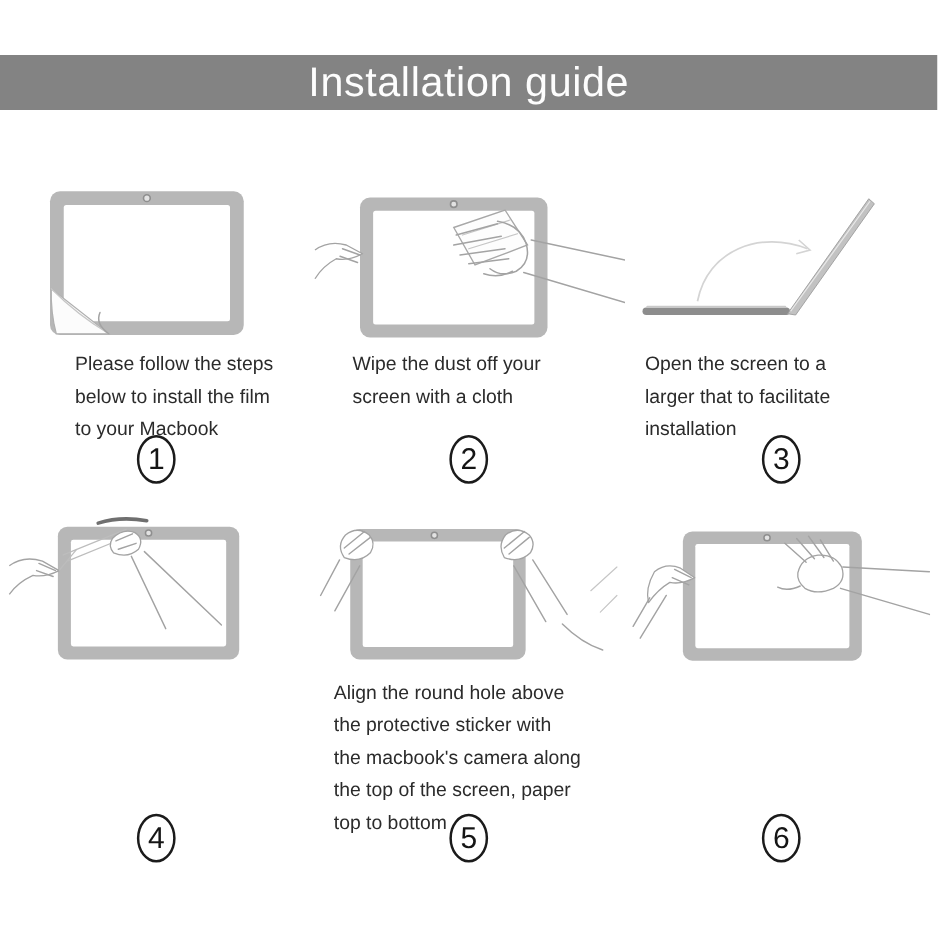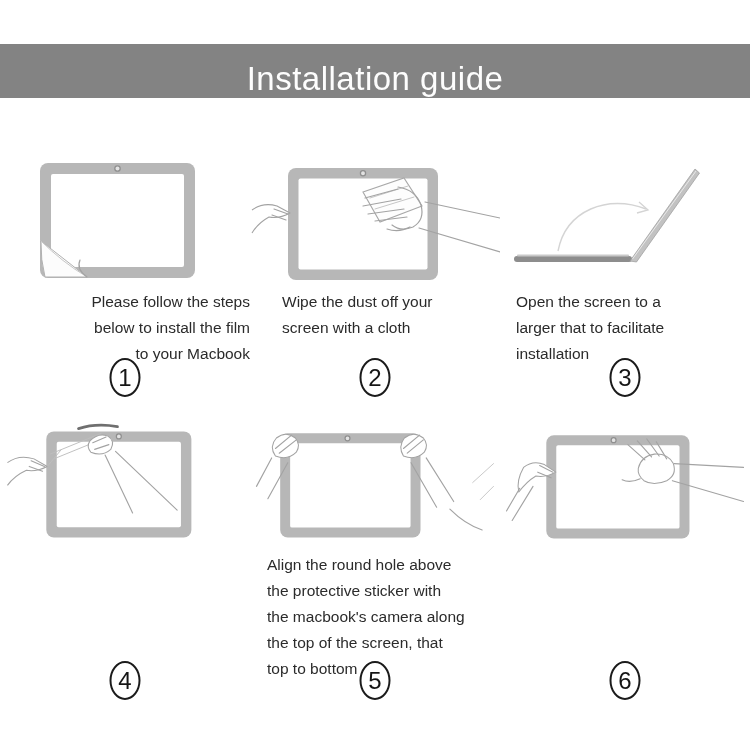--- a/index.html
+++ b/index.html
@@ -1,38 +1,38 @@
 <!DOCTYPE html>
 <html><head>
 <meta charset="utf-8">
 <style>
   html,body{margin:0;padding:0;}
   body{
     width:750px;height:750px;background:#ffffff;overflow:hidden;
     font-family:"Liberation Sans", sans-serif;
   }
   .banner{
-    margin-top:44px;height:54px;background:#838383;
-    display:flex;align-items:flex-end;justify-content:center;
+    margin-top:44px;height:44px;background:#838383;
+    display:flex;align-items:center;justify-content:center;
   }
   .banner-title{color:#fdfdfd;font-size:33px;letter-spacing:.5px;}
   .row{display:grid;grid-template-columns:250px 250px 250px;}
   .row1{margin-top:12px;}
   .row1 .cell{height:298px;}
   .row2{margin-top:12px;}
   .row2 .cell{height:310px;}
   .cell{position:relative;}
   .illus{width:250px;display:block;}
   .row1 .illus{height:175px;}
   .row2 .illus{height:128px;}
   .step-text{
     font-size:15.5px;line-height:26px;color:#2b2b2b;
     white-space:pre-line;margin-top:4px;
   }
-  .s1 .step-text{margin-left:60px;text-align:right;}
+  .s1 .step-text{margin-left:60px;}
   .s2 .step-text{margin-left:32px;}
   .s3 .step-text{margin-left:16px;}
   .s4 .step-text{margin-left:40px;}
   .s5 .step-text{margin-left:17px;}
   .s6 .step-text{margin-left:14px;}
   .step-number{
     position:absolute;left:50%;transform:translateX(-50%);
     width:27px;height:35px;border:2px solid #1b1b1b;border-radius:50%;
     display:flex;align-items:center;justify-content:center;
     font-size:24px;color:#151515;
@@ -143,21 +143,21 @@
       <path class="ln" d="M24 35 L42 21 M20 30 L37 16" stroke-width="0.9"></path>
       <path class="ln" d="M16 40 L0 70 M33 45 L12 83"></path>
       <path class="palm" d="M155 38 Q149 28 156 19 Q166 11 176 19 Q182 26 177 34 Q168 43 155 38 Z"></path>
       <path class="ln" d="M159 35 L176 21 M155 30 L172 16" stroke-width="0.9"></path>
       <path class="ln" d="M179 40 L208 86 M163 45 L190 92 M204 94 Q220 110 238 116"></path>
       <path class="soft" d="M228 66 L250 46 M236 84 L250 70"></path>
     </svg>
     <div class="step-text">Align the round hole above
 the protective sticker with
 the macbook's camera along
-the top of the screen, that
+the top of the screen, paper
 top to bottom</div>
     <div class="step-number">
         <span>5</span>
       </div>
   </div>
 
   <div class="cell s6">
     <svg class="illus" viewBox="0 0 250 135">
       <rect class="fr" x="42" y="16" width="151" height="109" rx="8"></rect>
       <rect class="sc" x="52.5" y="26.5" width="130" height="88" rx="2"></rect>

